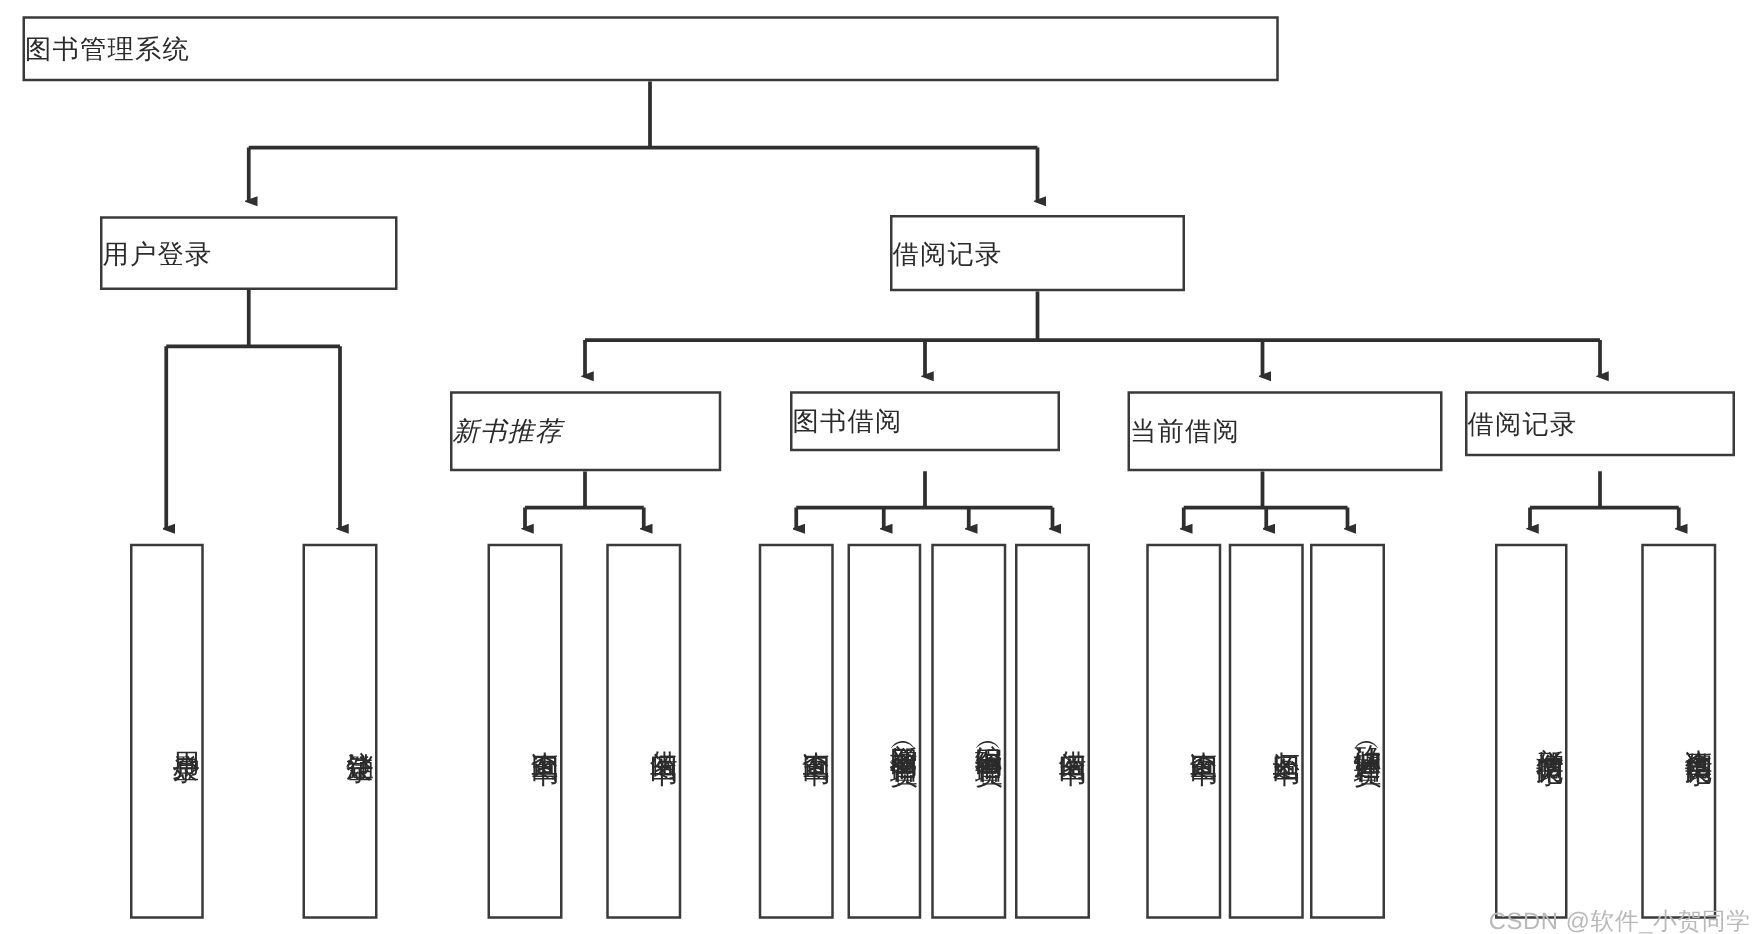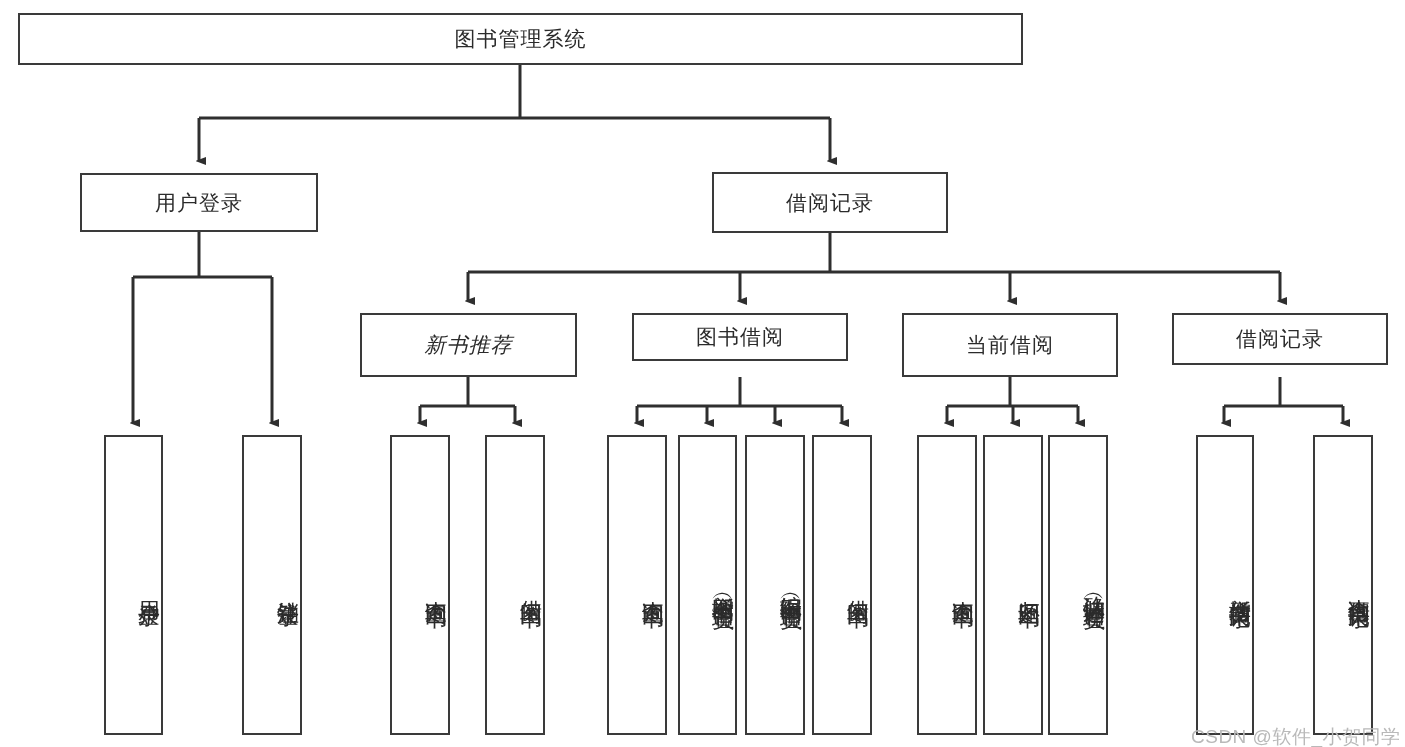--- a/index.html
+++ b/index.html
@@ -26,21 +26,21 @@
     height: 747px;
     pointer-events: none;
   }
   .node {
     position: absolute;
     box-sizing: border-box;
     background: #ffffff;
     border: 2px solid #3a3a3a;
     display: flex;
     align-items: center;
-    justify-content: center;
+    justify-content: flex-start;
     color: #2b2b2b;
   }
   .node.horiz {
     font-size: 21px;
     letter-spacing: 1px;
   }
   .node.vert {
     writing-mode: vertical-rl;
     text-orientation: upright;
     font-size: 22px;
@@ -133,21 +133,21 @@
   </div>
 
   <div class="node horiz" style="left:360px; top:313px; width:217px; height:64px;font-style:italic;">
     <span>新书推荐</span>
   </div>
 
   <div class="node horiz" style="left:632px; top:313px; width:216px; height:48px;">
     <span>图书借阅</span>
   </div>
 
-  <div class="node horiz" style="left:902px; top:313px; width:216px; height:64px;">
+  <div class="node horiz" style="left:902px; top:313px; width:252px; height:64px;">
     <span>当前借阅</span>
   </div>
 
   <div class="node horiz" style="left:1172px; top:313px; width:216px; height:52px;">
     <span>借阅记录</span>
   </div>
 
   <div class="node vert" style="left:104px; top:435px; width:59px; height:300px;">
     <span class="vtext">用户登录</span>
   </div>

